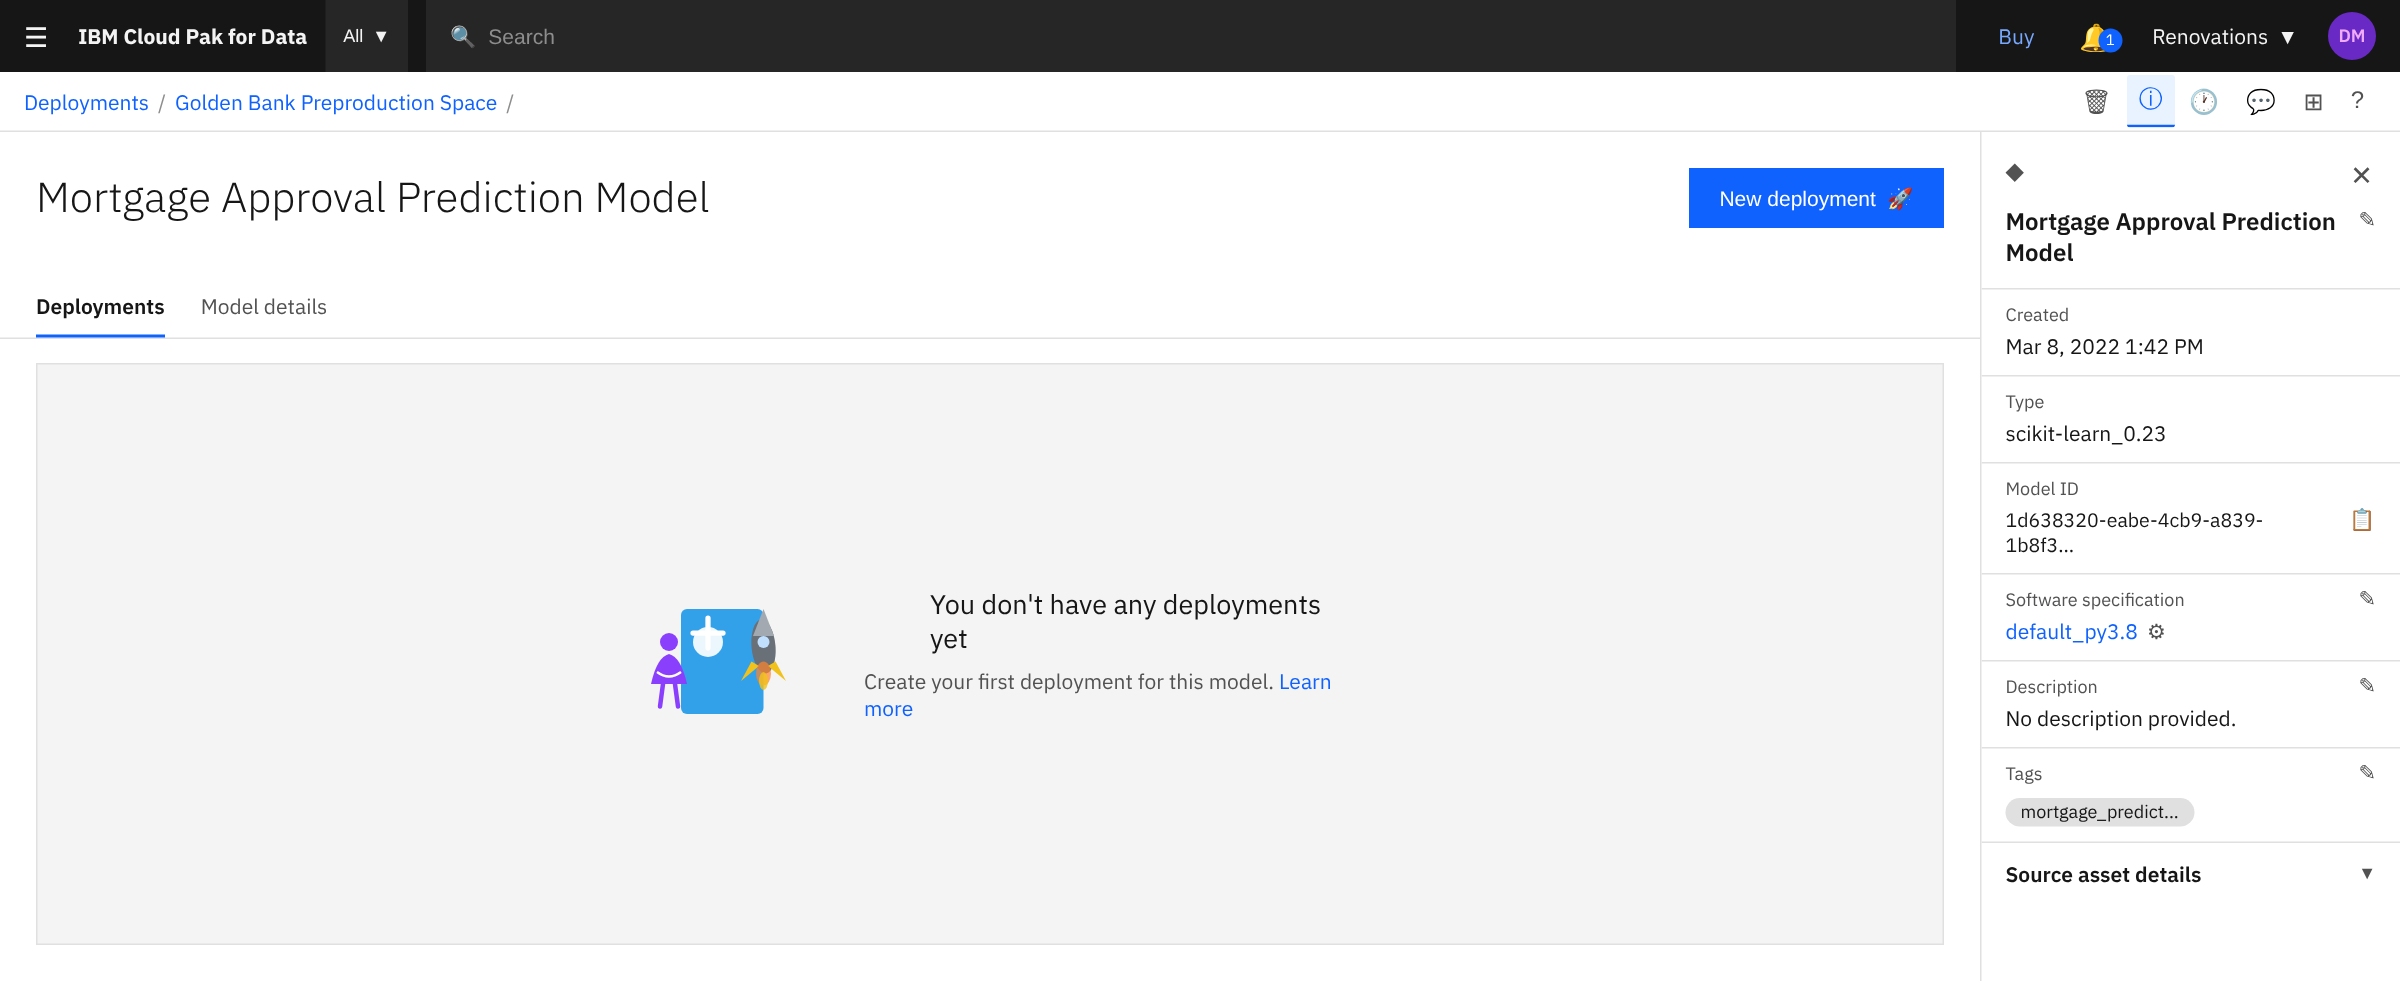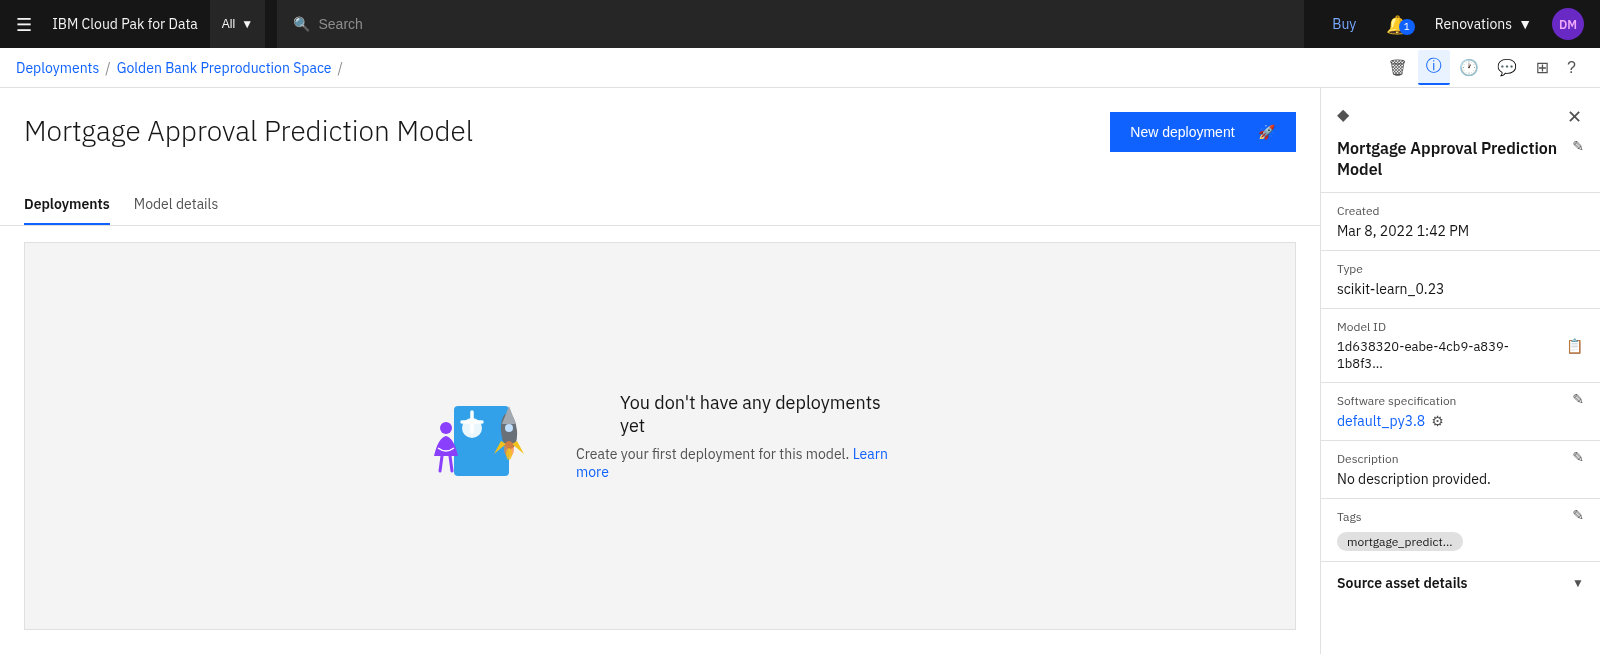--- a/index.html
+++ b/index.html
@@ -5,21 +5,21 @@
     * { box-sizing: border-box; margin: 0; padding: 0; }
     body { font-family: 'IBM Plex Sans', Arial, sans-serif; font-size: 14px; background: #f4f4f4; color: #161616; }
 
     
     .topnav {
       display: flex; align-items: center;
       background: #161616; color: #f4f4f4;
       height: 48px; padding: 0 16px; gap: 12px;
     }
     .topnav-hamburger { color: #f4f4f4; cursor: pointer; font-size: 18px; margin-right: 8px; }
-    .topnav-brand { color: #f4f4f4; font-size: 14px; font-weight: 400; white-space: nowrap; flex-shrink: 0; }
+    .topnav-brand { color: #f4f4f4; font-size: 14px; font-weight: 700; white-space: nowrap; flex-shrink: 0; }
     .topnav-dropdown {
       display: flex; align-items: center; gap: 6px;
       color: #f4f4f4; background: #262626; border: none;
       padding: 0 12px; height: 48px; cursor: pointer; font-size: 12px;
       white-space: nowrap;
     }
     .topnav-search {
       display: flex; align-items: center; gap: 8px;
       background: #262626; border: none; padding: 0 16px;
       height: 48px; flex: 1; cursor: text;
@@ -71,21 +71,21 @@
 
     
     .content-area {
       flex: 1; background: #fff; overflow-y: auto;
       display: flex; flex-direction: column;
     }
     .content-header { padding: 24px 24px 0 24px; }
     .content-title { font-size: 28px; font-weight: 300; color: #161616; margin-bottom: 20px; }
     .content-header-row { display: flex; align-items: flex-start; justify-content: space-between; }
     .new-deployment-btn {
-      display: flex; align-items: flex-end; gap: 24px;
+      display: flex; align-items: flex-end; gap: 8px;
       background: #0f62fe; color: #fff; border: none;
       padding: 12px 20px; font-size: 14px; cursor: pointer;
       font-weight: 400; white-space: nowrap;
     }
 
     
     .tabs { display: flex; border-bottom: 1px solid #e0e0e0; padding: 0 24px; margin-top: 16px; }
     .tab {
       padding: 10px 0; margin-right: 24px;
       font-size: 14px; cursor: pointer; color: #525252;

